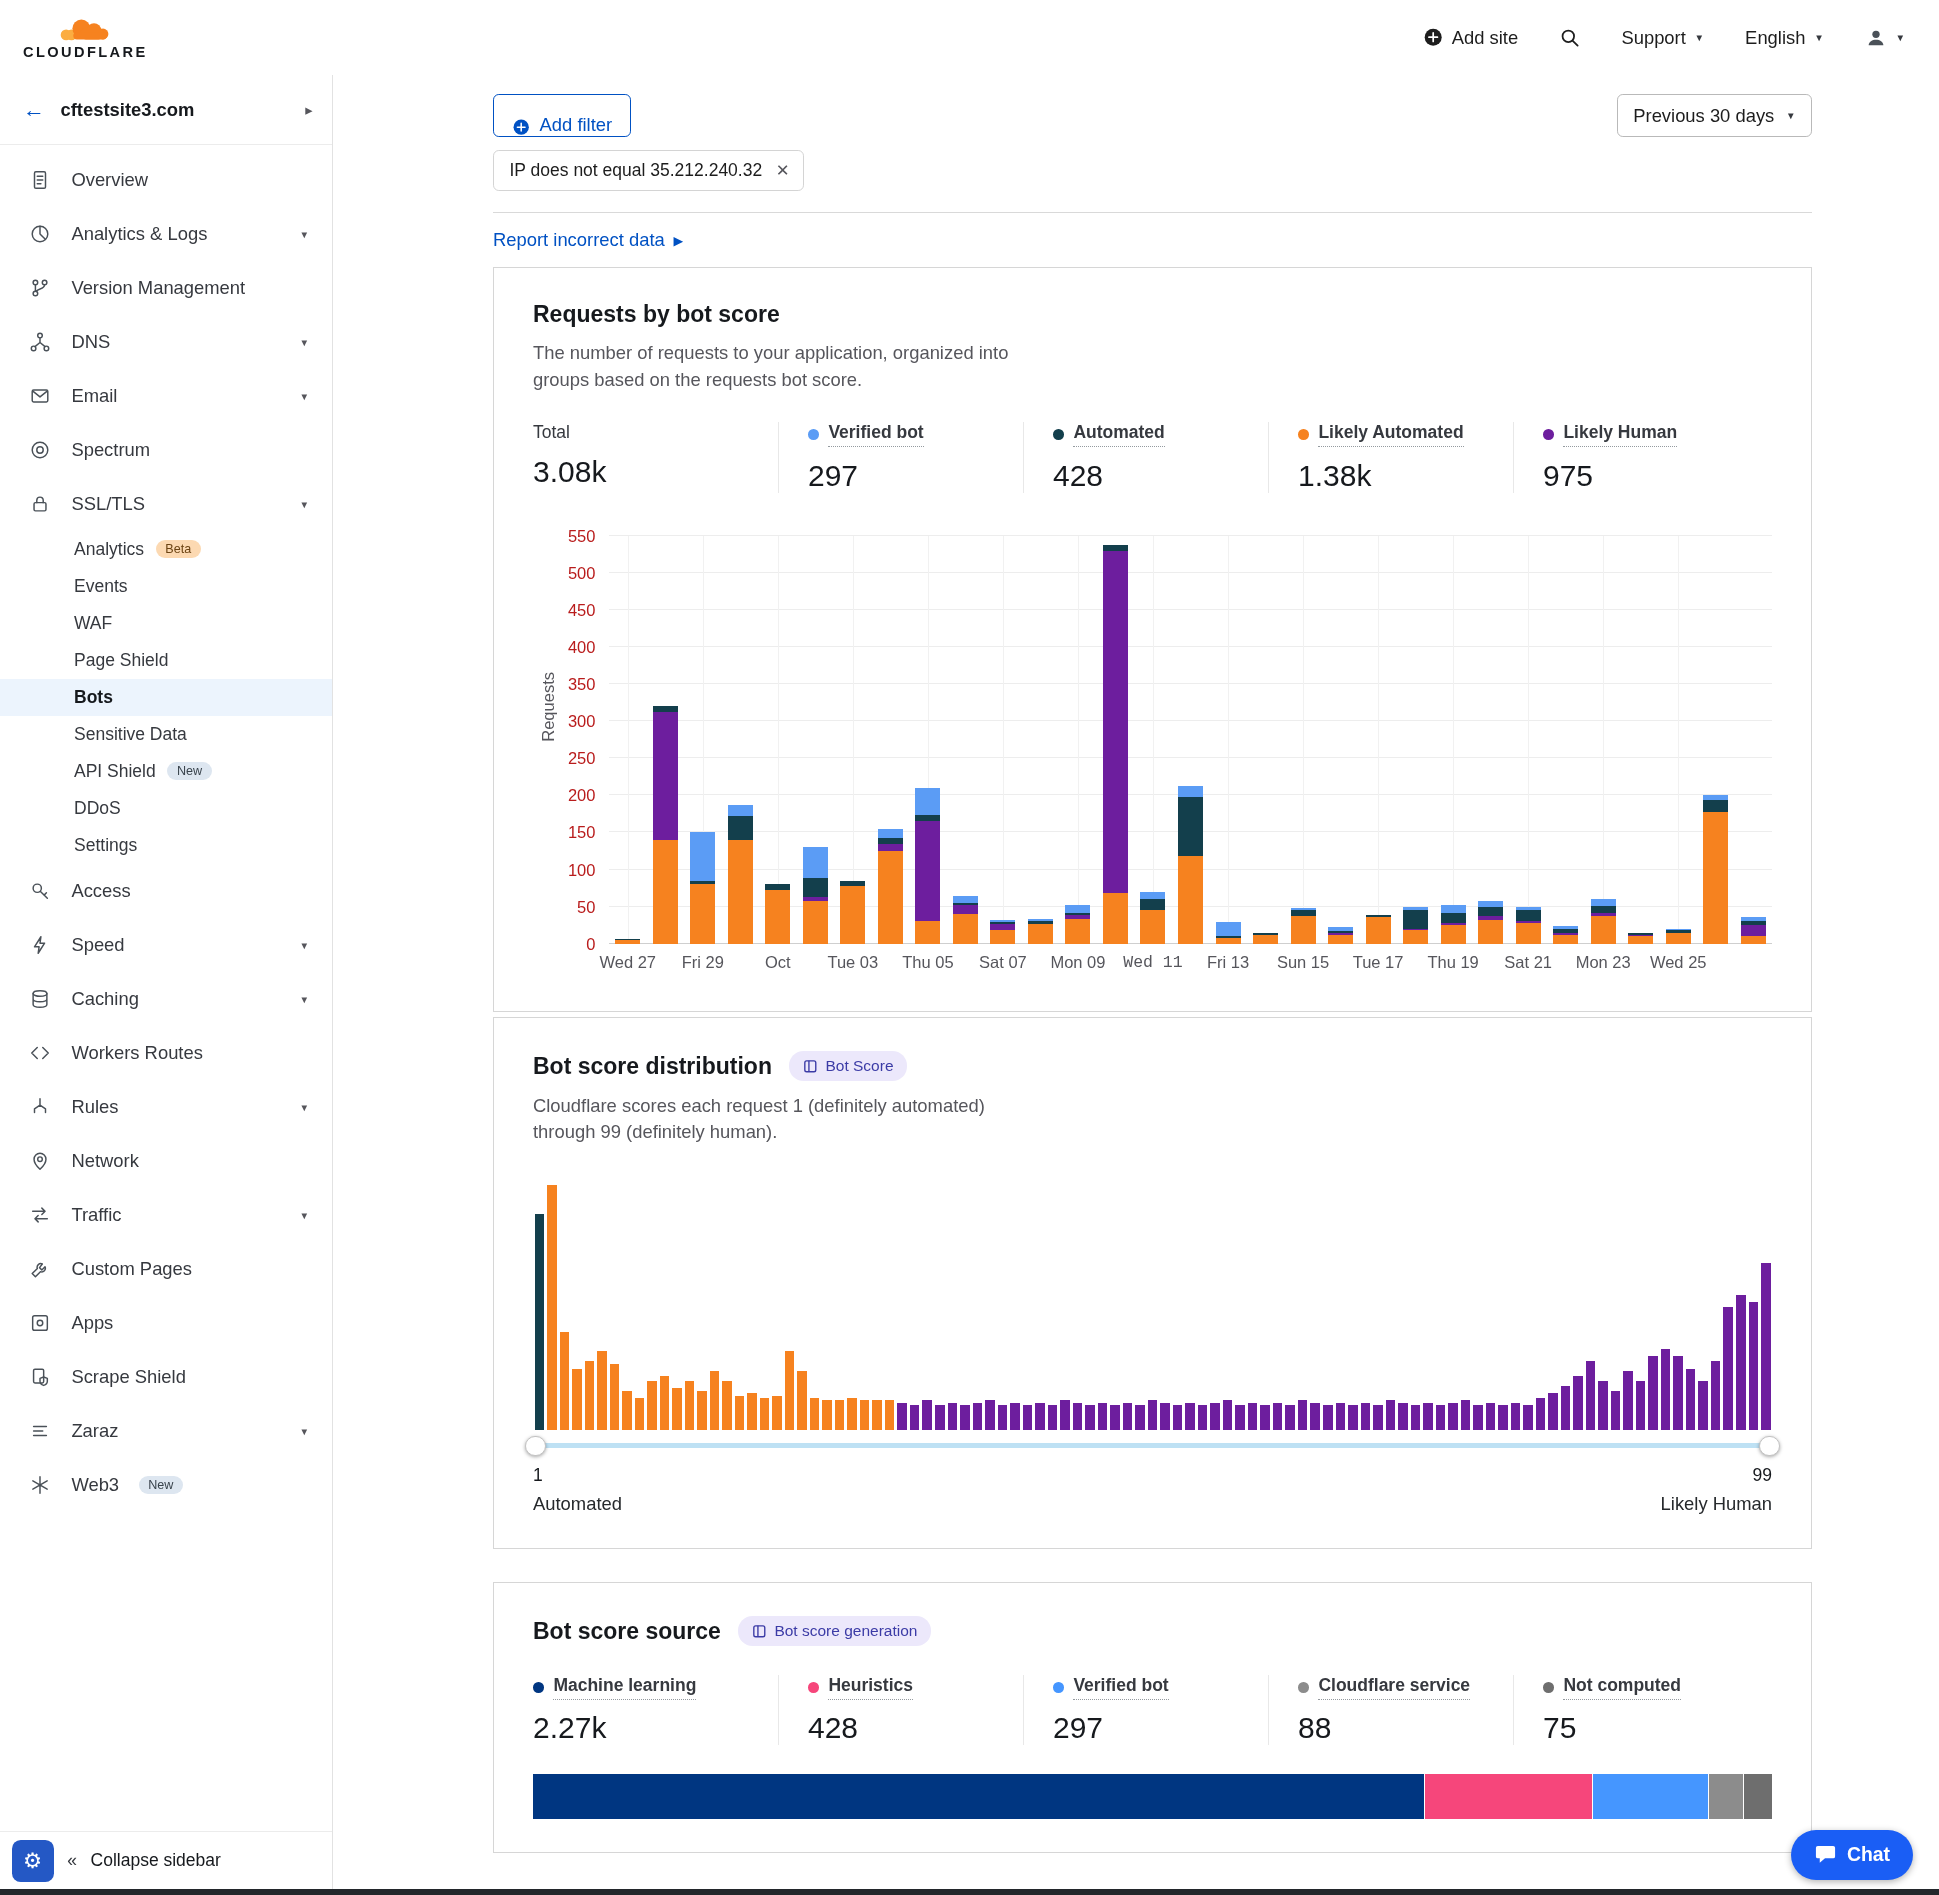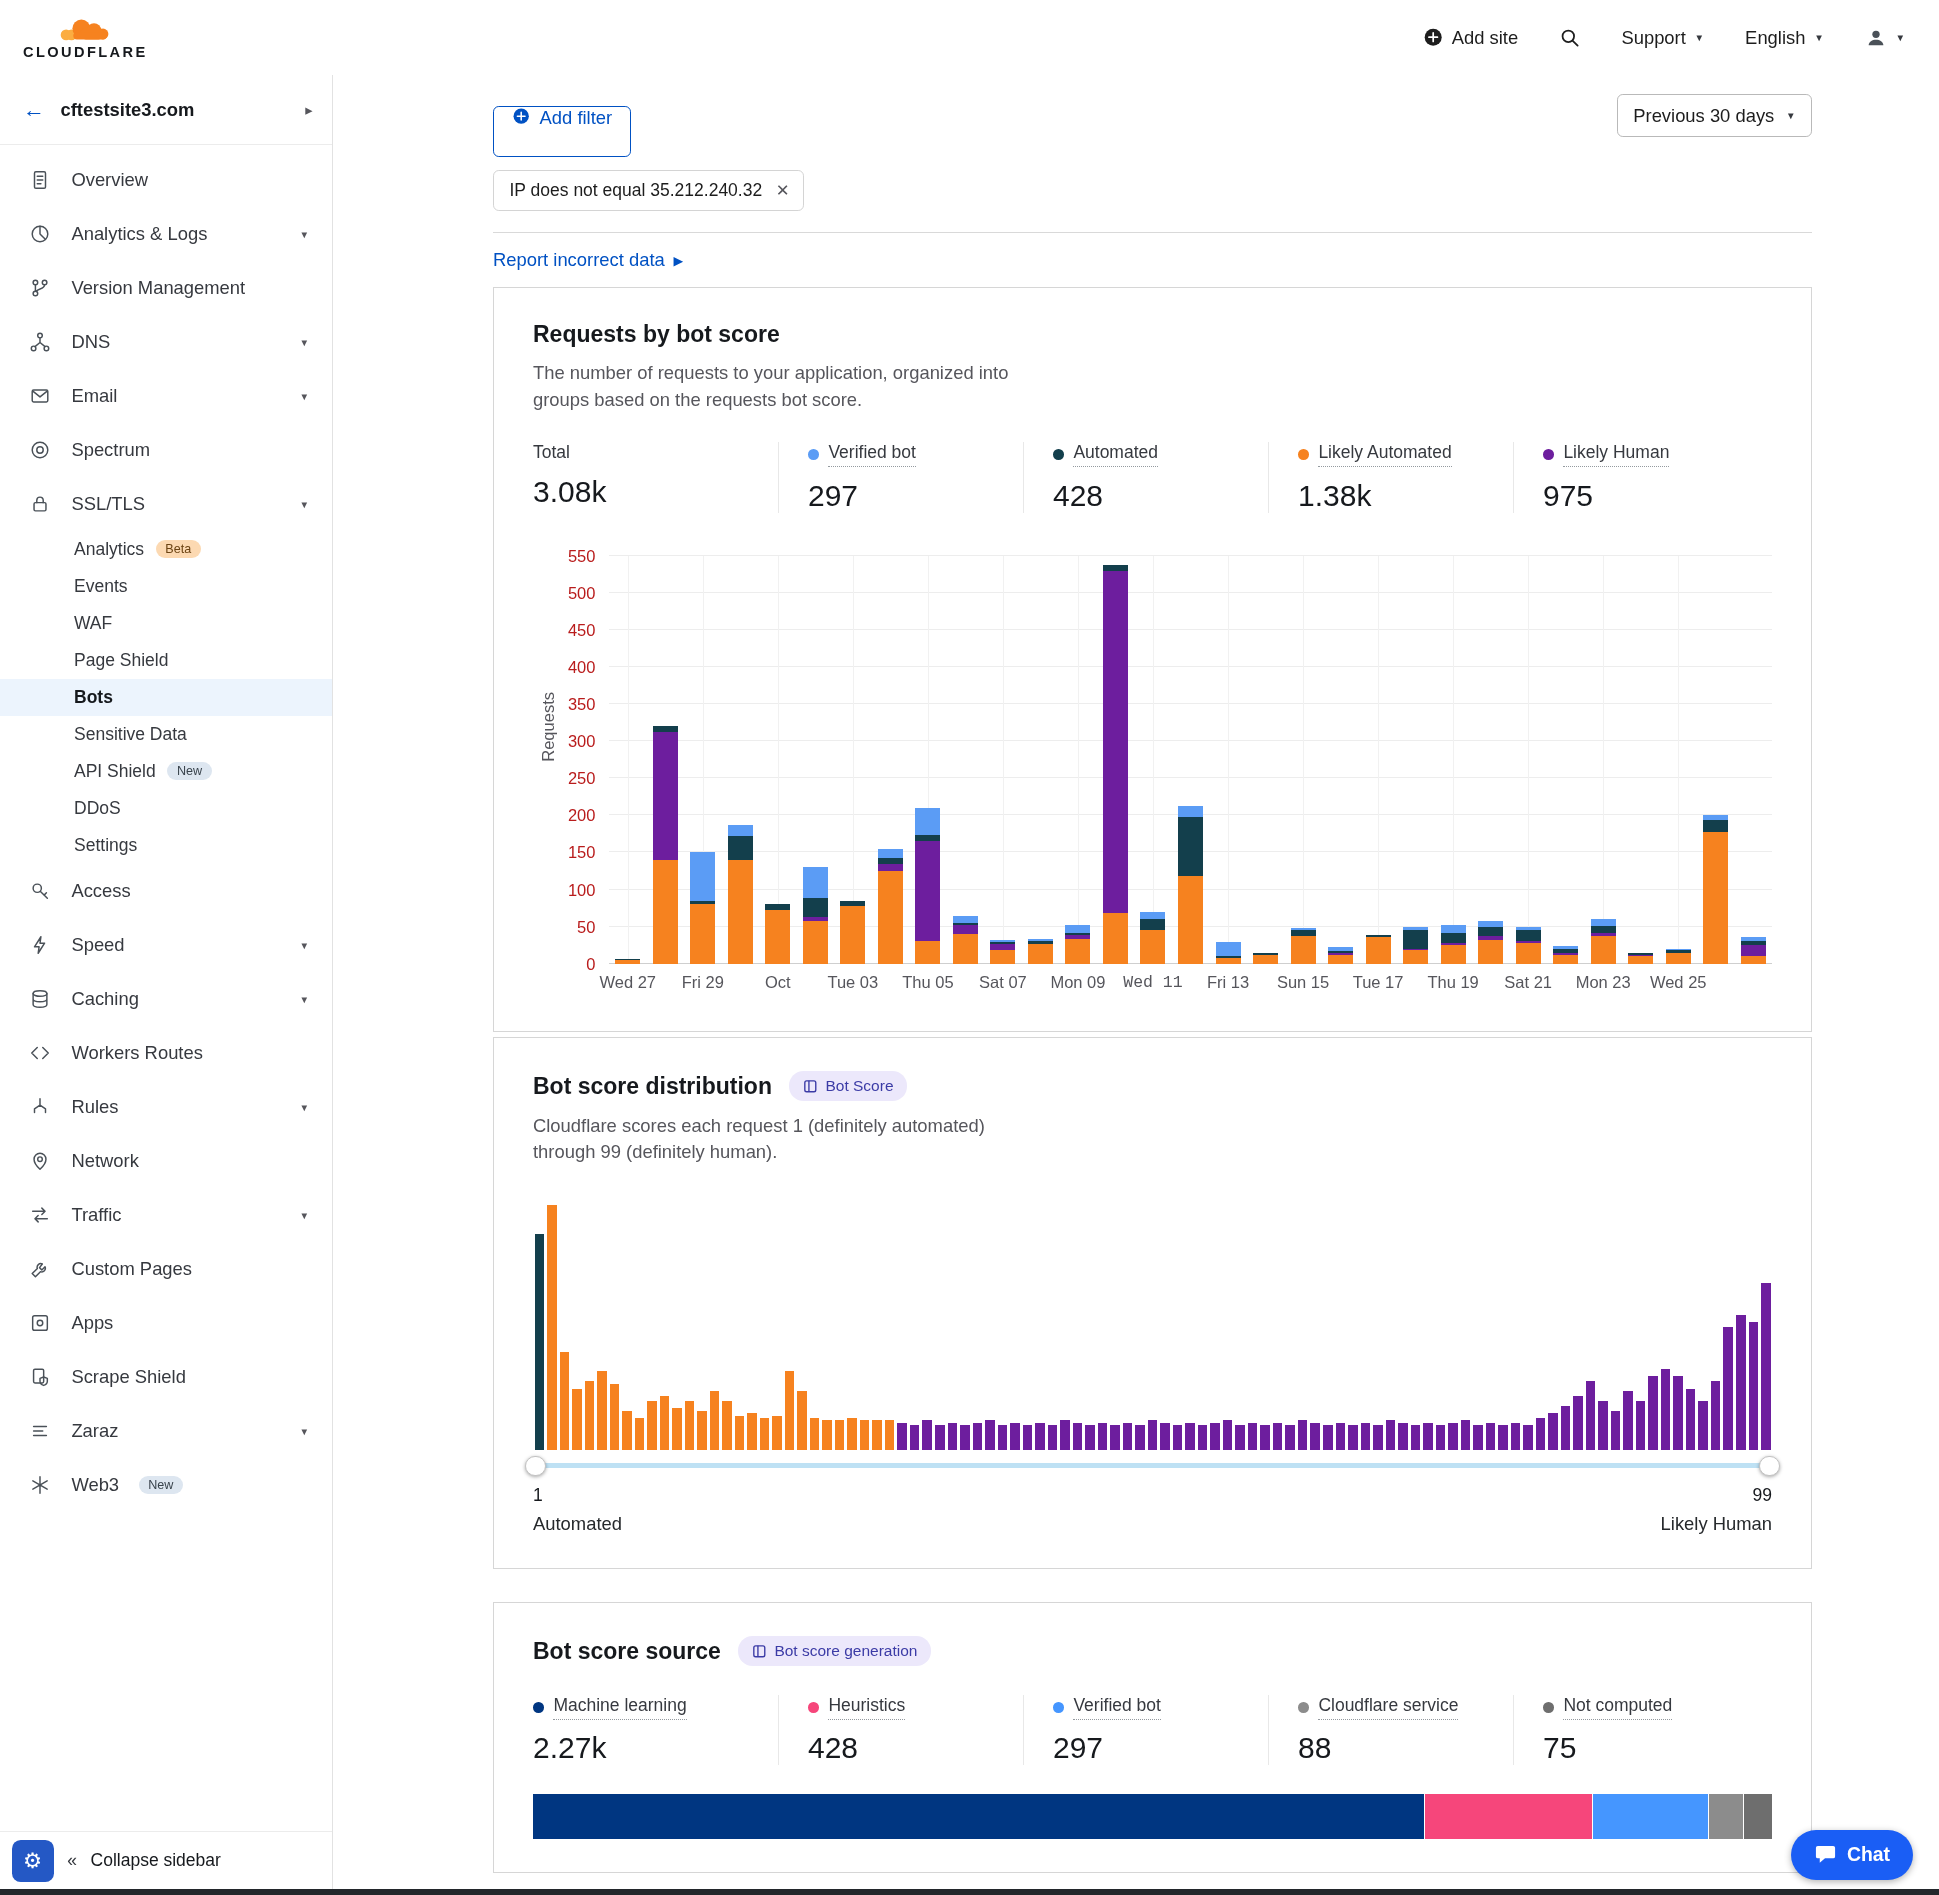--- a/index.html
+++ b/index.html
@@ -41,23 +41,23 @@
                   align-items:center;gap:13.6px;padding:0 11.6px;}
   .gear-btn{width:42px;height:42px;border-radius:8.7px;background:#2458c5;border:none;color:#fff;
             font-size:21.3px;display:flex;align-items:center;justify-content:center;cursor:pointer;}
   .collapse-icon{color:#36393f;font-size:17.5px;}
   .collapse-label{font-size:17.5px;color:#16191d;cursor:pointer;}
 
   
   .main{position:absolute;left:493px;top:75px;width:1319px;}
   .filter-bar{display:flex;justify-content:space-between;align-items:flex-start;padding-top:19.4px;}
   .filter-left{display:flex;flex-direction:column;gap:12.6px;align-items:flex-start;}
-  .btn-add-filter{display:flex;align-items:flex-start;gap:9.7px;height:51px;padding:0 17.5px;
+  .btn-add-filter{display:flex;align-items:flex-end;gap:9.7px;height:43px;padding:0 17.5px;
       border:1px solid #0051c3;border-radius:5.8px;background:#fff;color:#0051c3;
-      font-size:18.4px;font-family:inherit;cursor:pointer;margin-top:12px;}
+      font-size:18.4px;font-family:inherit;cursor:pointer;}
   .chip{display:flex;align-items:center;gap:13.6px;height:41px;padding:0 13.6px 0 15.5px;
         border:1px solid #d4d4d4;border-radius:5.8px;font-size:17.5px;color:#1d1d1d;background:#fff;}
   .chip-x{color:#56565c;font-size:16.5px;cursor:pointer;}
   .btn-range{display:flex;align-items:center;gap:11.6px;height:43px;padding:0 15.5px;
       border:1px solid #b9b9b9;border-radius:5.8px;background:#fff;font-size:18.4px;
       font-family:inherit;color:#1d1d1d;cursor:pointer;}
   .hr{border-top:1px solid #d9d9d9;margin-top:21.3px;}
   .report-row{display:flex;align-items:center;gap:8.7px;height:54px;}
   .report-link{color:#0051c3;font-size:18.4px;cursor:pointer;text-decoration:none;}
   .report-caret{color:#0051c3;font-size:12.6px;}
@@ -72,21 +72,21 @@
   .desc-dist{max-width:500px;}
   .pill{display:inline-flex;align-items:center;gap:7.8px;background:#ece8fb;color:#3b3ba6;
         padding:5.8px 13.6px;border-radius:14.6px;font-size:15.5px;cursor:pointer;}
   .pill svg{stroke:currentColor;fill:none;stroke-width:1.5;}
 
   .stats-row{display:flex;margin-top:29px;}
   .stat{min-width:245px;padding-right:27px;}
   .stat + .stat{border-left:1px solid #e8e8e8;padding-left:29px;}
   .stat-label{display:inline-flex;align-items:center;gap:9.7px;font-size:17.5px;color:#36393f;}
   .dot{width:10.7px;height:10.7px;border-radius:50%;flex:none;}
-  .txt.dotted{border-bottom:1.9px dotted #949a9f;padding-bottom:2.9px;}
+  .txt.dotted{border-bottom:1.9px dotted #949a9f;padding-bottom:2.9px;font-weight:bold;}
   .stat-value{font-size:30px;margin-top:11.6px;color:#16191d;}
 
   
   .chart{position:relative;margin-top:43px;padding-left:76px;}
   .ylabel{position:absolute;left:5.8px;top:136px;writing-mode:vertical-rl;transform:rotate(180deg);
           font-size:16.5px;color:#56565c;}
   .plot{position:relative;height:408px;}
   .gline{position:absolute;left:0;right:0;border-top:1px solid #ededed;}
   .gline.base{border-top:1px solid #cfcfcf;}
   .vline{position:absolute;top:0;bottom:0;border-left:1px solid #f1f1f1;}

